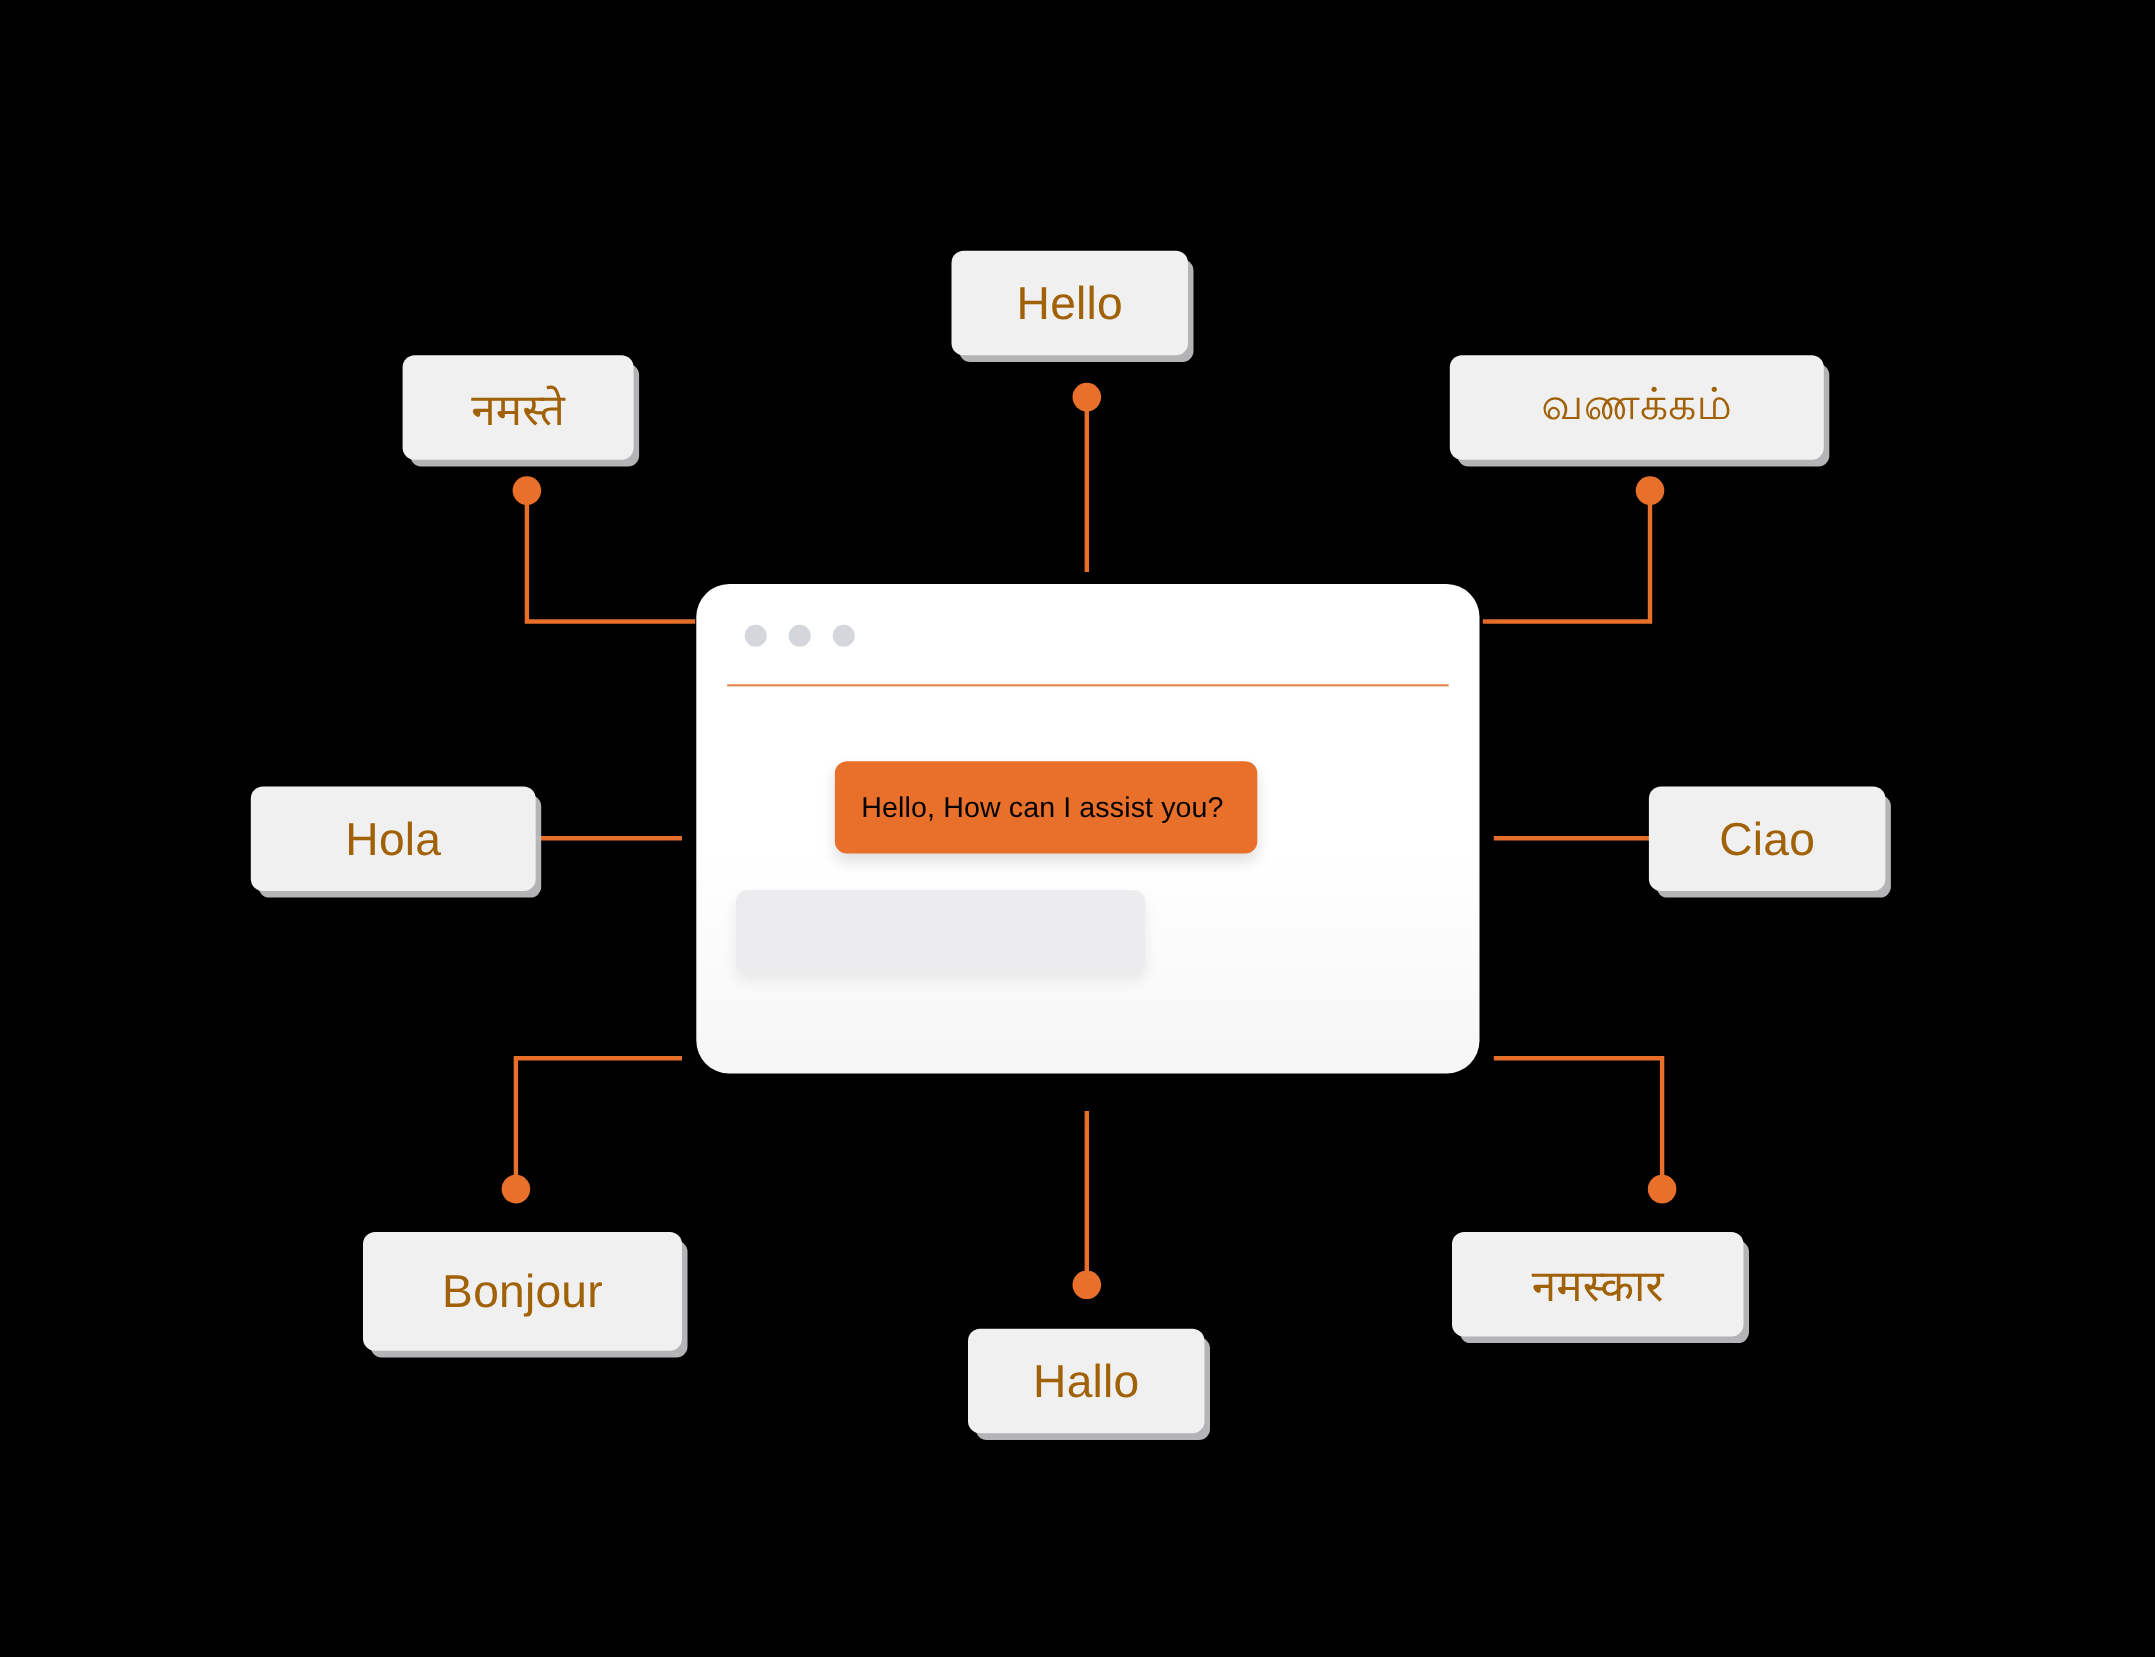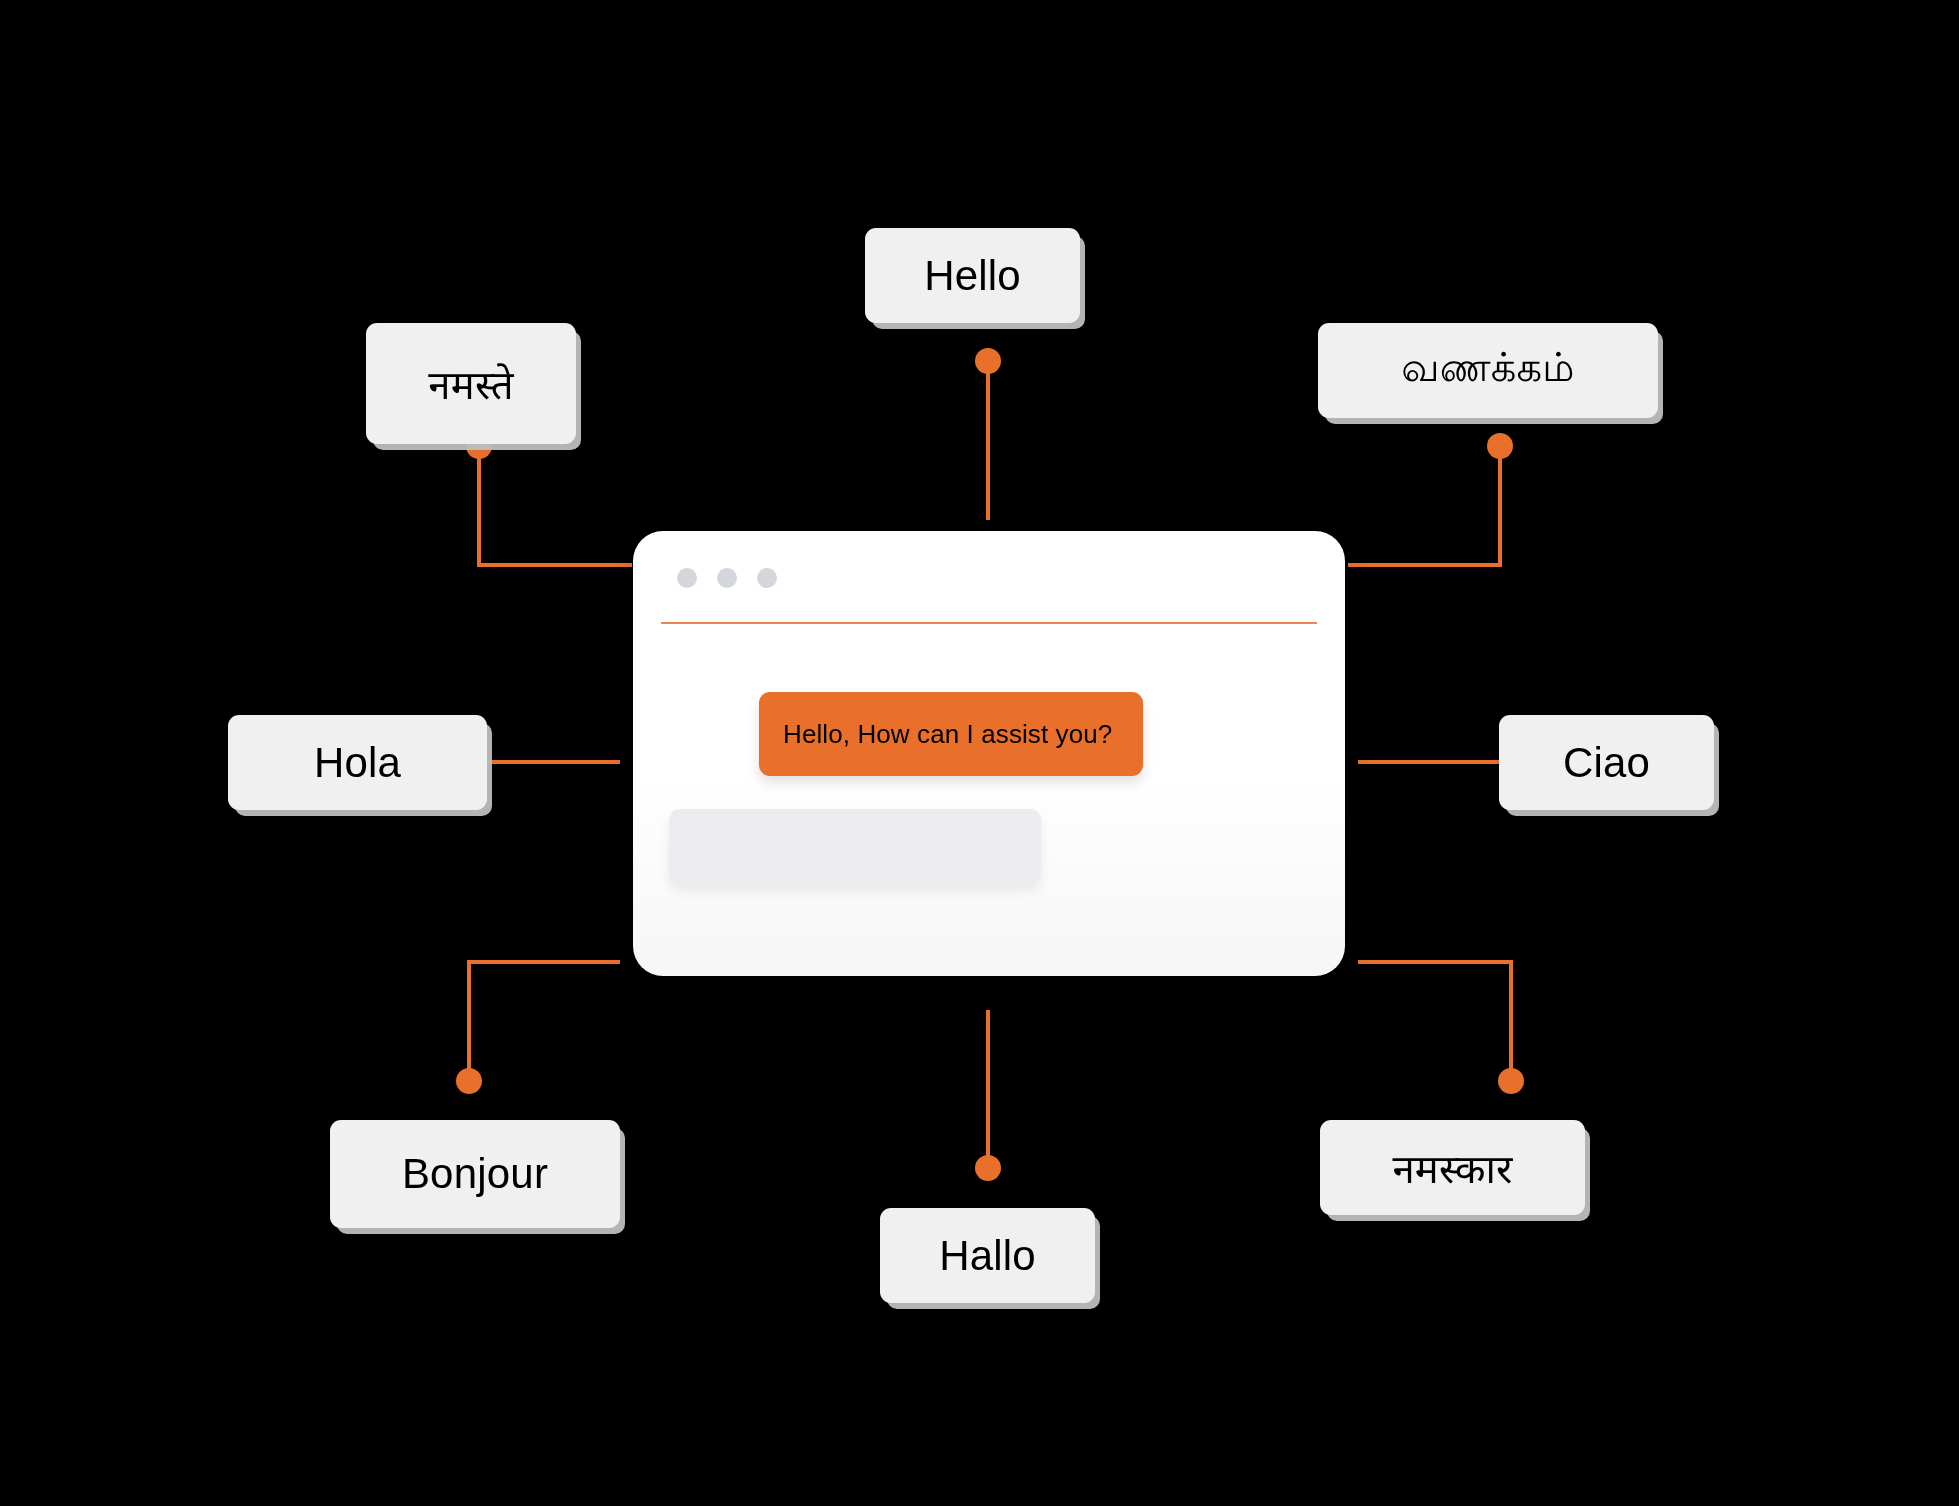--- a/index.html
+++ b/index.html
@@ -33,21 +33,21 @@
   
   .chip {
     position: absolute;
     background: #F0F0F1;
     border-radius: 11px;
     box-shadow: 6px 7px 0 -1px rgba(190,190,193,0.95),
                 0 3px 9px rgba(0,0,0,0.10);
     display: flex;
     align-items: center;
     justify-content: center;
-    color: #000000;
+    color: #a16207;
     font-size: 42px;
     font-weight: 400;
     letter-spacing: 0.2px;
     white-space: nowrap;
     box-sizing: border-box;
     padding: 0 18px;
   }
   .chip-indic { font-size: 40px; }
 
   
@@ -150,21 +150,21 @@
       <circle cx="1512" cy="762" r="13" fill="#E8702A"></circle>
       <path d="M469,1081 L469,962 L620,962" fill="none" stroke="#E8702A" stroke-width="4" stroke-linecap="butt" stroke-linejoin="miter"></path>
       <circle cx="469" cy="1081" r="13" fill="#E8702A"></circle>
       <path d="M988,1168 L988,1010" fill="none" stroke="#E8702A" stroke-width="4" stroke-linecap="butt" stroke-linejoin="miter"></path>
       <circle cx="988" cy="1168" r="13" fill="#E8702A"></circle>
       <path d="M1511,1081 L1511,962 L1358,962" fill="none" stroke="#E8702A" stroke-width="4" stroke-linecap="butt" stroke-linejoin="miter"></path>
       <circle cx="1511" cy="1081" r="13" fill="#E8702A"></circle>
     </svg>
 
   <div id="chips">
-      <div class="chip chip-indic" style="left: 366px; top: 323px; width: 210px; height: 121px;">
+      <div class="chip chip-indic" style="left: 366px; top: 323px; width: 210px; height: 95px;">
         <span>नमस्ते</span>
       </div>
       <div class="chip" style="left: 865px; top: 228px; width: 215px; height: 95px;">
         <span>Hello</span>
       </div>
       <div class="chip chip-indic" style="left: 1318px; top: 323px; width: 340px; height: 95px;">
         <span>வணக்கம்</span>
       </div>
       <div class="chip" style="left: 228px; top: 715px; width: 259px; height: 95px;">
         <span>Hola</span>

